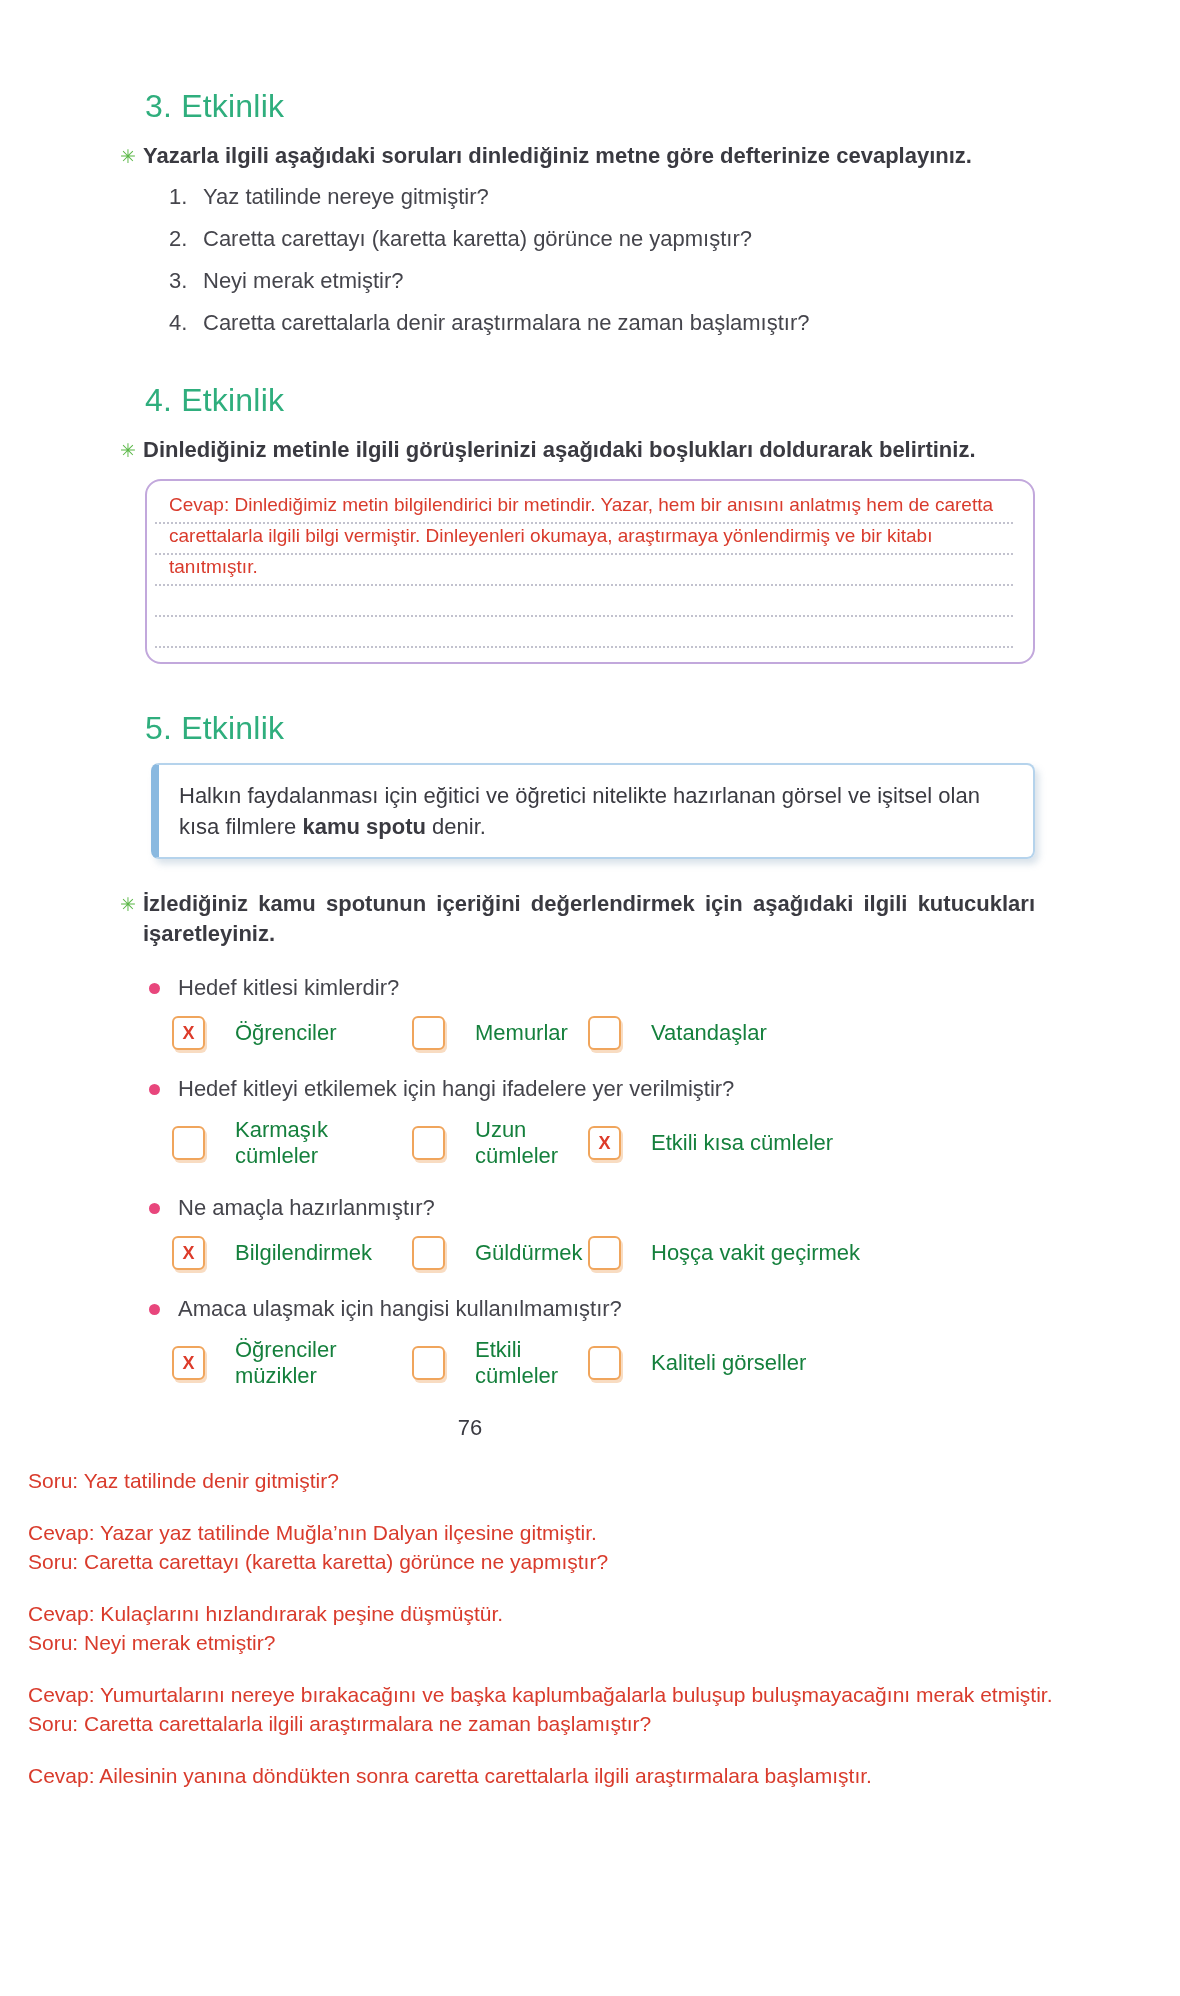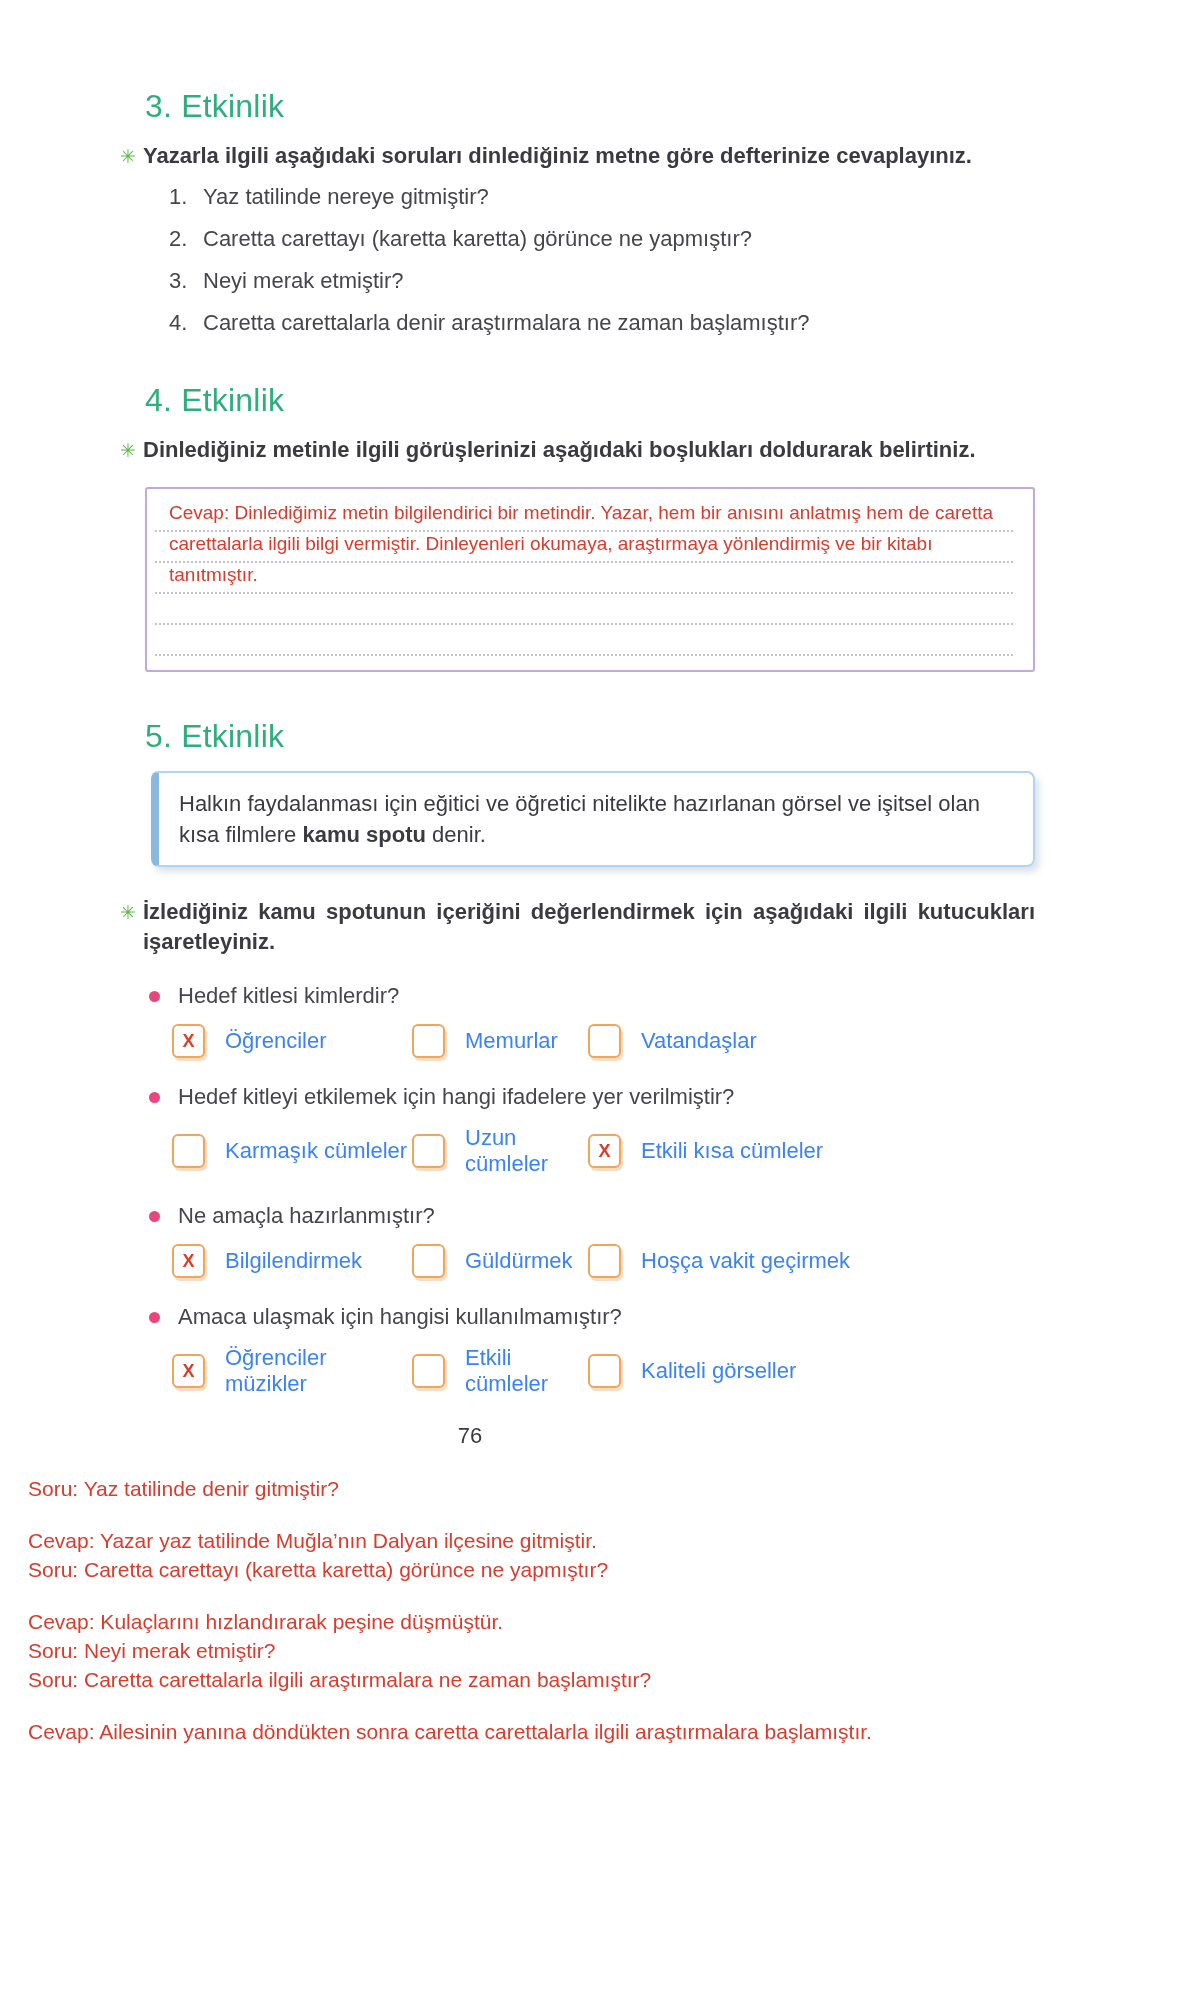--- a/index.html
+++ b/index.html
@@ -12,40 +12,40 @@
 
   .instruction { display: flex; align-items: flex-start; margin-bottom: 12px; }
   .flower { color: #5cb849; font-size: 19px; width: 30px; margin-left: -32px; padding-top: 4px; flex: none; text-align: center; }
   .instruction p { font-weight: bold; font-size: 22px; line-height: 30px; text-align: justify; color: #3a3a41; }
 
   .numbered { margin-top: 10px; }
   .numbered .q-item { display: flex; font-size: 22px; line-height: 27px; margin-left: 24px; margin-bottom: 15px; color: #45454c; }
   .numbered .q-num { width: 34px; flex: none; }
 
   
-  .answer-box { margin-top: 22px; border: 2px solid #c2a8dc; border-radius: 3px; padding: 12px 20px 14px 8px; position: relative; }
+  .answer-box { margin-top: 14px; border: 2px solid #c2a8dc; border-radius: 16px; padding: 12px 20px 14px 8px; position: relative; }
   .answer-line { height: 31px; border-bottom: 2px dotted #c2c2ce; }
   .answer-overlay { position: absolute; top: 8px; left: 22px; right: 22px; font-size: 19px; line-height: 31px; color: #d93b2c; }
 
   
   .info-box { margin-left: 6px; border: 2px solid #b5d3ec; border-left: 8px solid #8ab9e0; border-radius: 8px; box-shadow: 4px 5px 7px rgba(120,150,180,.28); padding: 15px 20px; font-size: 22px; line-height: 31px; color: #3a3a41; }
   .info-box b { font-weight: bold; }
 
   .instruction.act5 { margin-top: 30px; }
 
   .check-question { margin-top: 26px; }
   .cq-head { display: flex; align-items: center; margin-left: 4px; }
   .dot { width: 11px; height: 11px; border-radius: 50%; background: #e8467c; flex: none; margin-right: 18px; }
   .cq-text { font-size: 22px; color: #45454c; }
   .options { display: flex; margin-left: 27px; margin-top: 15px; align-items: center; }
   .opt { display: flex; align-items: center; }
   .opt.c1 { width: 240px; }
   .opt.c2 { width: 176px; }
   .checkbox { width: 33px; height: 34px; border: 2px solid #f0a55c; border-radius: 6px; background: #fff; box-shadow: 2px 3px 0 0 #f8dcc2; display: flex; align-items: center; justify-content: center; font-size: 18px; font-weight: bold; color: #dd3b2a; flex: none; cursor: pointer; }
-  .opt-label { font-size: 22px; color: #3b82f6; margin-left: 20px; }
+  .opt-label { font-size: 22px; color: #15803d; margin-left: 30px; }
 
   .page-number { margin-left: 145px; width: 650px; text-align: center; font-size: 22px; color: #3a3a41; margin-top: 26px; }
 
   
   .answer-key { margin: 26px 28px 0 28px; color: #d93b2c; font-size: 21px; }
   .qa-line { line-height: 27px; }
   .qa-line.cevap { margin-top: 25px; }
   .qa-line.soru + .qa-line.soru, .qa-line.cevap + .qa-line.soru { margin-top: 2px; }
 </style>
 </head>
@@ -188,16 +188,17 @@
   </div>
 
   <div class="page-number">76</div>
 
   <div class="answer-key">
     <div class="qa-line soru">Soru: Yaz tatilinde denir gitmiştir?</div>
     <div class="qa-line cevap">Cevap: Yazar yaz tatilinde Muğla’nın Dalyan ilçesine gitmiştir.</div>
     <div class="qa-line soru">Soru: Caretta carettayı (karetta karetta) görünce ne yapmıştır?</div>
     <div class="qa-line cevap">Cevap: Kulaçlarını hızlandırarak peşine düşmüştür.</div>
     <div class="qa-line soru">Soru: Neyi merak etmiştir?</div>
+    <div class="qa-line cevap">Cevap: Yumurtalarını nereye bırakacağını ve başka kaplumbağalarla buluşup buluşmayacağını merak etmiştir.</div>
     <div class="qa-line soru">Soru: Caretta carettalarla ilgili araştırmalara ne zaman başlamıştır?</div>
     <div class="qa-line cevap">Cevap: Ailesinin yanına döndükten sonra caretta carettalarla ilgili araştırmalara başlamıştır.</div>
   </div>
 </div>
 
 </body></html>

